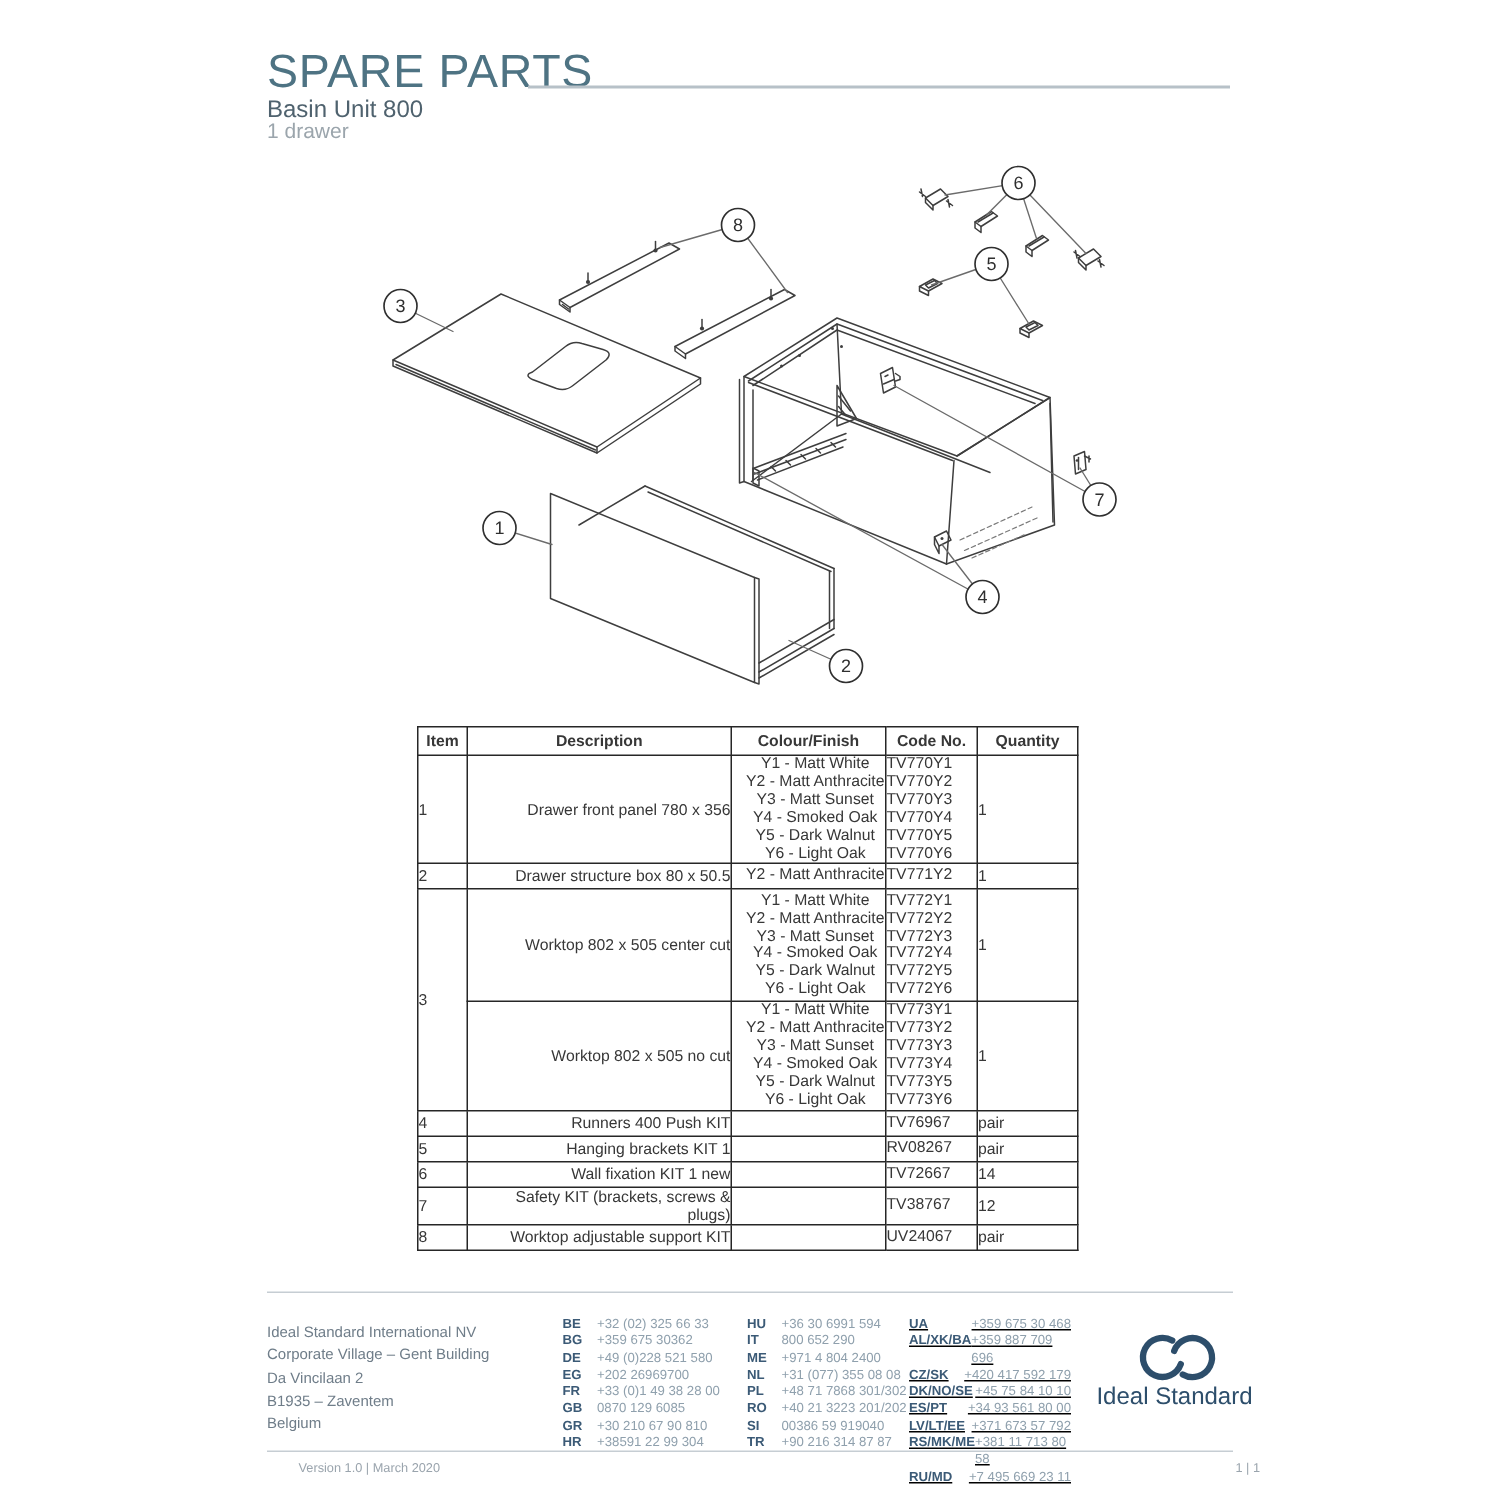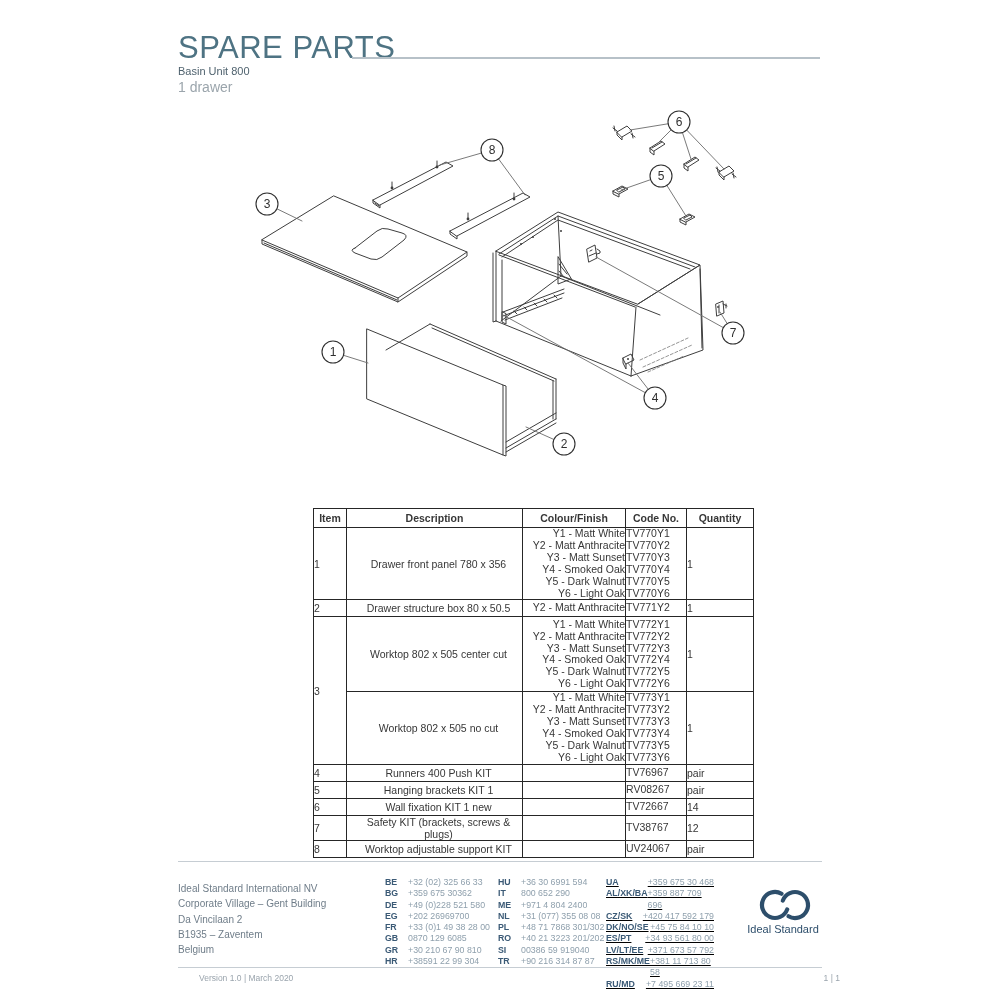--- a/index.html
+++ b/index.html
@@ -2,53 +2,53 @@
 <html><head>
 <meta charset="utf-8">
 <style>
   html,body{margin:0;padding:0;}
   body{width:1000px;height:1000px;background:#ffffff;font-family:"Liberation Sans",sans-serif;position:relative;overflow:hidden;}
   .abs{position:absolute;}
 
   
   .hdr-title{left:178px;top:30px;font-size:31px;letter-spacing:.5px;color:#4e7383;font-weight:400;}
   .hdr-line{left:352px;top:57px;width:468px;height:2px;background:#b7c1c8;}
-  .hdr-product{left:178px;top:65px;font-size:11px;color:#4f626e;}
+  .hdr-product{left:178px;top:65px;font-size:16px;color:#4f626e;}
   .hdr-variant{left:178px;top:79px;font-size:14px;color:#9ba5ac;}
 
   
   #diagram{left:240px;top:108px;}
   #diagram path,#diagram line,#diagram polyline{fill:none;stroke:#3e3e3e;stroke-width:1;stroke-linejoin:round;stroke-linecap:round;}
   #diagram .lead{stroke:#6b6b6b;stroke-width:.9;}
   #diagram .co{fill:#ffffff;stroke:#2f2f2f;stroke-width:1.1;}
   #diagram .cot{fill:#2f2f2f;stroke:none;font-size:12px;font-family:"Liberation Sans",sans-serif;}
   #diagram .dash{stroke-dasharray:3 2;stroke-width:.8;stroke:#7a7a7a;}
   #diagram .dot{fill:#3e3e3e;stroke:none;}
 
   
-  .parts{left:278px;top:508px;border-collapse:collapse;table-layout:fixed;width:440px;font-size:10.5px;color:#373737;margin-left:35px;}
+  .parts{left:278px;top:484px;border-collapse:collapse;table-layout:fixed;width:440px;font-size:10.5px;color:#373737;}
   .parts td,.parts th{border:1px solid #262626;padding:0;vertical-align:middle;overflow:hidden;}
   .parts th{font-weight:bold;font-size:10.5px;height:18px;}
   .td-item,.td-code,.td-qty{text-align:left;}
-  .td-desc{text-align:center;padding-left:8px !important;}
-  .td-col{text-align:right;padding-left:9px !important;line-height:11.9px;}
+  .td-desc{text-align:right;padding-left:8px !important;}
+  .td-col{text-align:center;padding-left:9px !important;line-height:11.9px;}
   .td-code{line-height:11.9px;}
 
   
   .f-rule{left:178px;width:644px;height:1px;background:#c6cdd3;}
   .f-address{left:178px;top:881px;font-size:10px;line-height:15.3px;color:#6f7d89;}
   .ph-col{top:877px;font-size:8.8px;line-height:11.3px;}
   .ph-row{display:flex;}
   .ph-code{color:#3b5a76;font-weight:bold;}
   .ph-num{color:#8fa0ad;}
-  .ph-c1{left:385px;} .ph-c2{left:498px;}
+  .ph-c1{left:375px;} .ph-c2{left:498px;}
   .ph-c3{left:606px;width:108px;text-decoration:underline;}
   .ph-c3 .ph-row{justify-content:space-between;}
   .ph-c1 .ph-code,.ph-c2 .ph-code{width:23px;}
-  .f-logo-text{left:723px;top:923px;width:120px;text-align:center;font-size:11px;color:#2d4e6b;}
+  .f-logo-text{left:723px;top:923px;width:120px;text-align:center;font-size:16px;color:#2d4e6b;}
   .f-version{left:178px;top:973px;font-size:8.5px;color:#9aa4ad;margin-left:21px;}
   .f-page{left:720px;top:973px;width:120px;text-align:right;font-size:8.5px;color:#9aa4ad;}
 </style>
 </head>
 <body>
 
 <div class="abs hdr-title">SPARE PARTS</div>
 <div class="abs hdr-line"></div>
 <div class="abs hdr-product">Basin Unit 800</div>
 <div class="abs hdr-variant">1 drawer</div>

